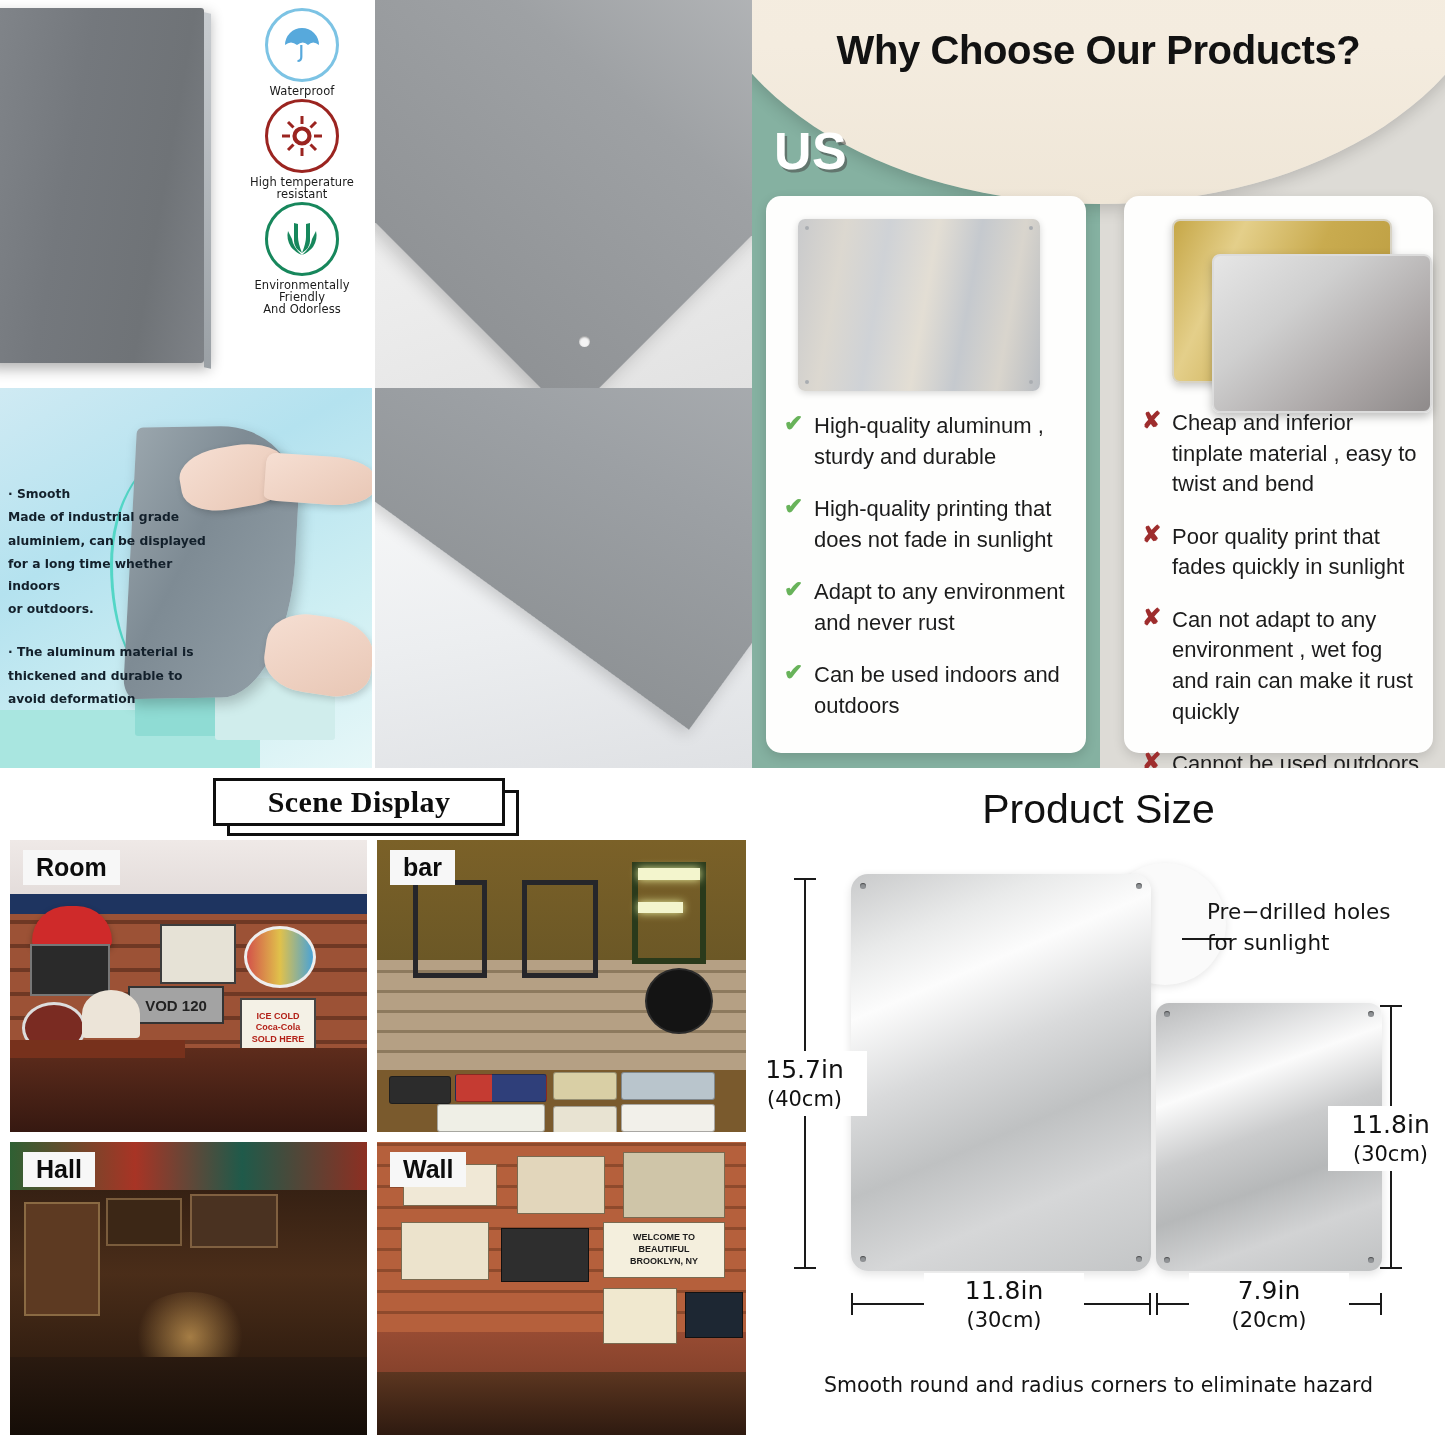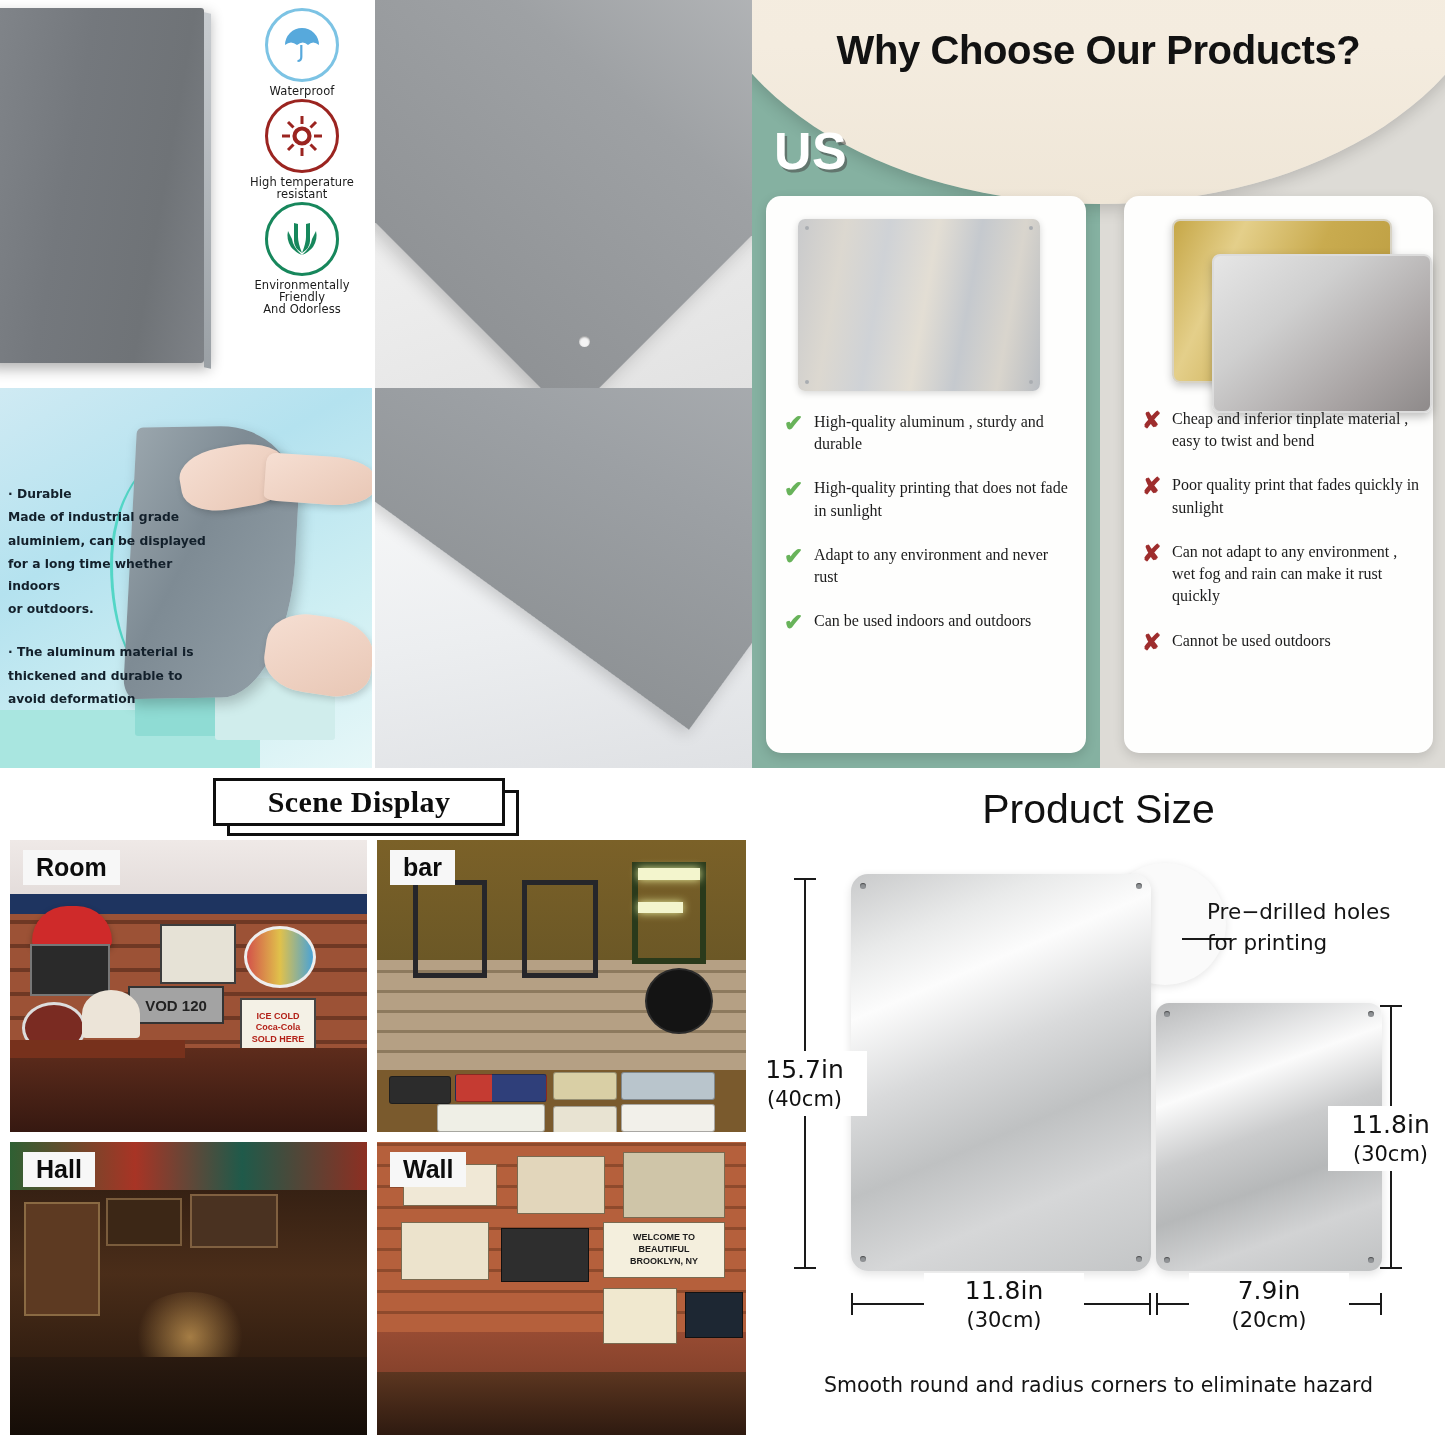--- a/index.html
+++ b/index.html
@@ -76,21 +76,21 @@
      border:2px solid #d8d3c4;box-shadow:0 3px 8px rgba(0,0,0,.22);}
   .them-silver{position:absolute;left:88px;top:58px;width:216px;height:155px;border-radius:8px;
      background:linear-gradient(140deg,#e6e6e6 0%,#cfcfcf 35%,#a8a3a3 75%,#8e8a8a 100%);
      border:2px solid #dcdcdc;box-shadow:0 4px 10px rgba(0,0,0,.25);}
   .why-list{position:absolute;left:18px;top:215px;width:288px;}
   .card-them .why-list{left:18px;top:212px;width:278px;}
   .li-row{display:flex;align-items:flex-start;margin-bottom:22px;}
   .li-mk{width:30px;flex:0 0 30px;font-size:23px;line-height:1.05;font-weight:bold;text-align:left;}
   .mk-check{color:#68b35a;}
   .mk-x{color:#9e2d2d;}
-  .li-tx{font-size:16px;line-height:1.39;color:#1c1c1c;font-family:Liberation Serif, serif;}
+  .li-tx{font-size:22px;line-height:1.39;color:#1c1c1c;font-family:Liberation Sans, sans-serif;}
 
   
   .q-scene{position:absolute;left:0;top:768px;width:752px;height:677px;background:#fff;overflow:hidden;}
   .scene-banner{position:absolute;left:213px;top:10px;width:300px;height:52px;}
   .sb-back{position:absolute;left:14px;top:12px;width:286px;height:40px;border:3.5px solid #0f0f0f;background:#fff;}
   .sb-front{position:absolute;left:0;top:0;width:286px;height:42px;border:3.5px solid #0f0f0f;background:#fff;
      display:flex;align-items:center;justify-content:center;}
   .sb-txt{font-family:"Liberation Serif",serif;font-weight:bold;font-size:30px;color:#0d0d0d;letter-spacing:.4px;}
   .grid4{position:absolute;left:10px;top:72px;width:736px;height:595px;}
   .cellbox{position:absolute;overflow:hidden;background:#ddd;}
@@ -215,21 +215,21 @@
       <div class="ml-step1"></div>
       <div class="ml-step2"></div>
       <div class="ml-step3"></div>
       <div class="ml-arc"></div>
       <div class="ml-sheet"></div>
       <div class="hand hand-a"></div>
       <div class="hand hand-b"></div>
       <div class="hand hand-c"></div>
 
       <div class="ml-text">
-        <p>· Durable</p>
+        <p>· Smooth</p>
         <p>Made of industrial grade</p>
         <p>aluminiem, can be displayed</p>
         <p>for a long time whether indoors</p>
         <p>or outdoors.</p>
         <div class="gap"></div>
         <p>· The aluminum material is</p>
         <p>thickened and durable to</p>
         <p>avoid deformation</p>
       </div>
     </div>
@@ -387,21 +387,21 @@
     <div class="sz-small">
       <span class="szh" style="left:8px;top:8px;"></span>
       <span class="szh" style="right:8px;top:8px;"></span>
       <span class="szh" style="left:8px;bottom:8px;"></span>
       <span class="szh" style="right:8px;bottom:8px;"></span>
     </div>
 
     <div class="lead-line"></div>
     <div class="lead-tx">
       <div>Pre−drilled holes</div>
-      <div>for printing</div>
+      <div>for sunlight</div>
     </div>
 
     <div class="dim-v" style="left:52px;top:110px;height:390px;"></div>
     <div class="cap-v" style="left:42px;top:110px;"></div>
     <div class="cap-v" style="left:42px;top:499px;"></div>
     <div class="dim-lab" style="left:-10px;top:283px;width:125px;background:#fff;padding:3px 0;">
       <span>15.7in</span>
       <span class="sub">(40cm)</span>
     </div>
 

